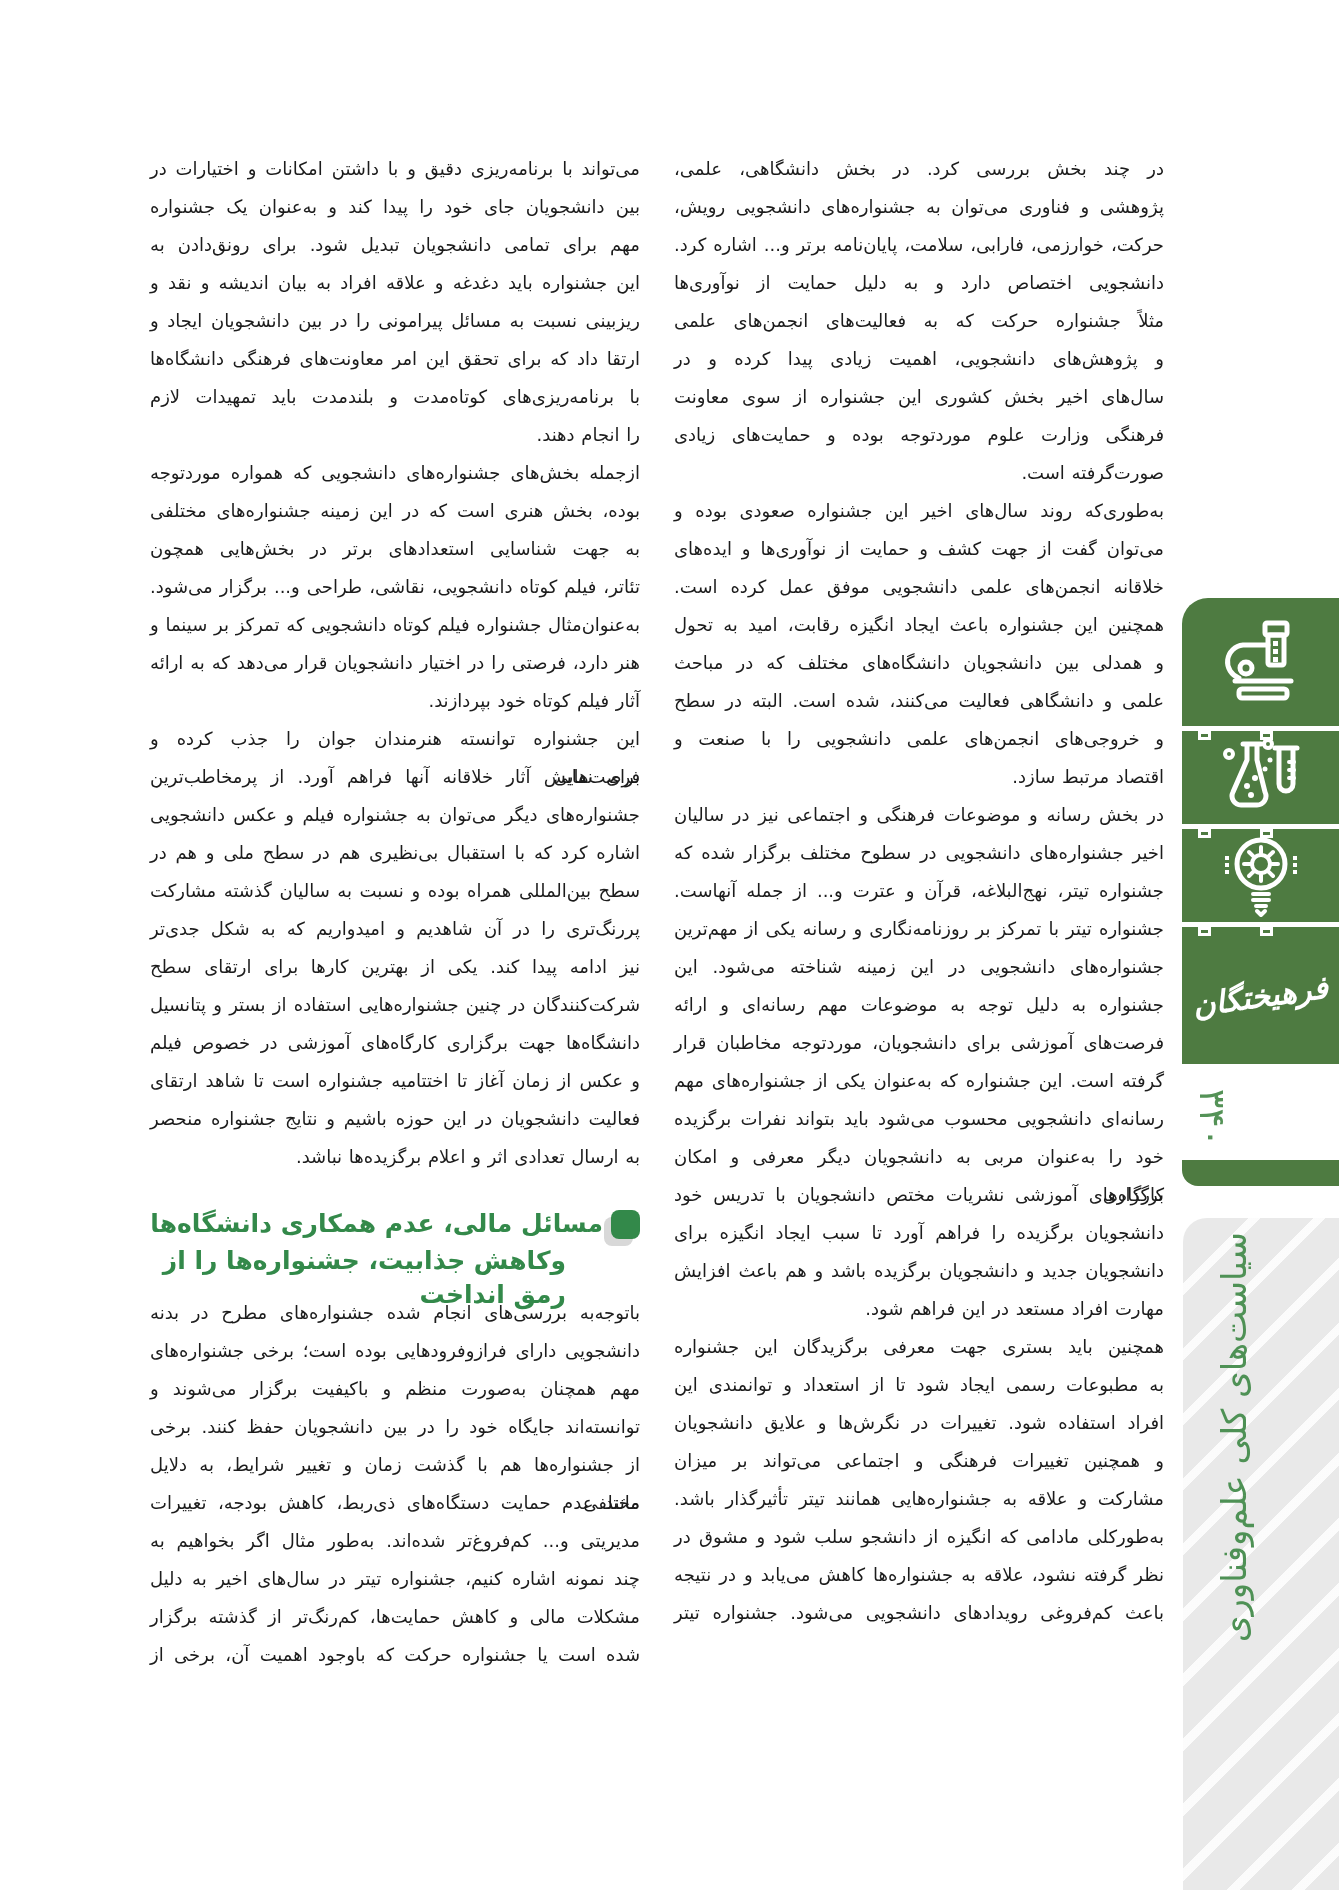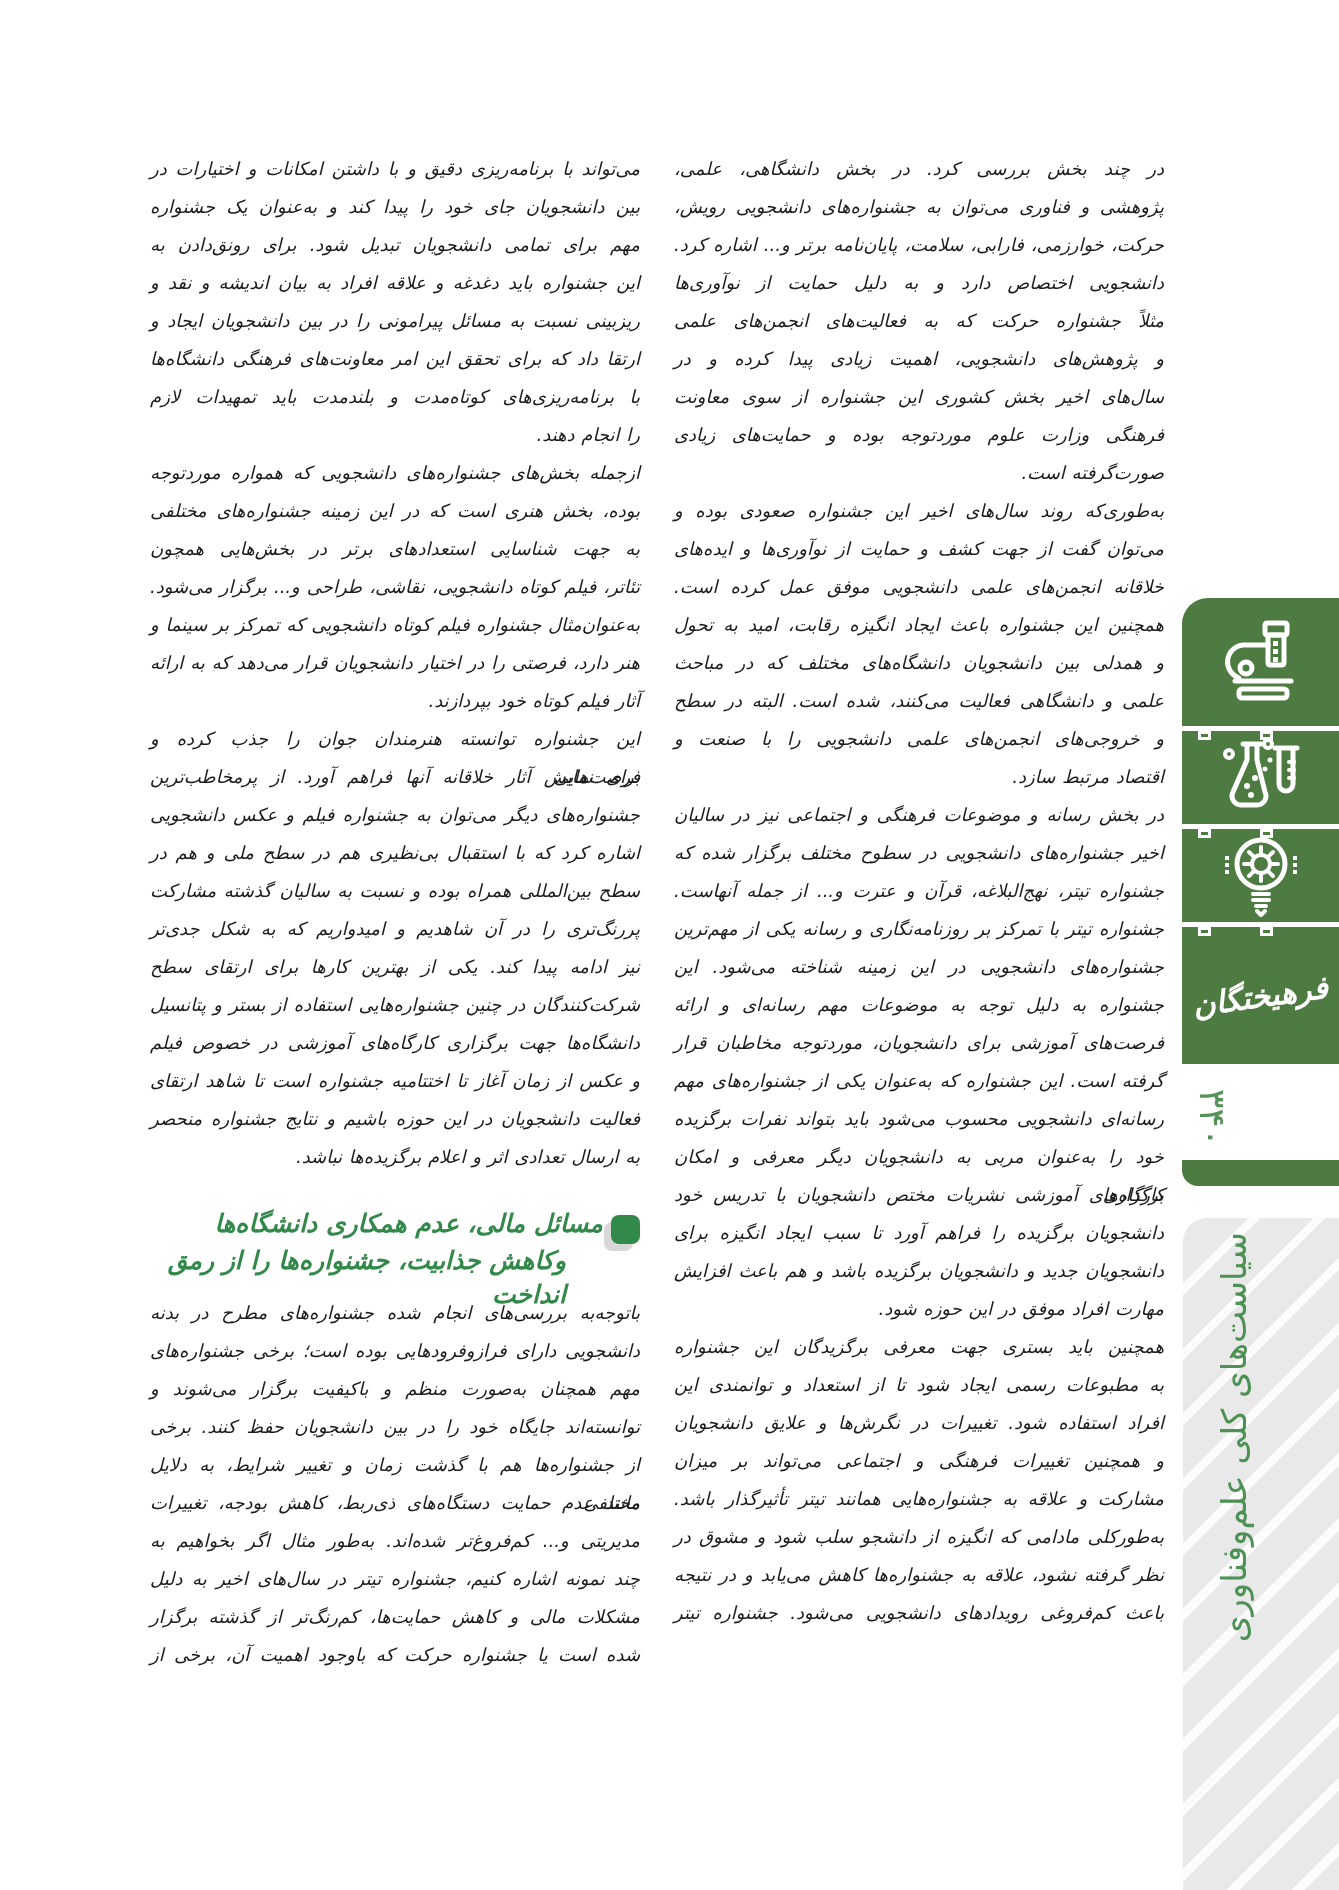--- a/index.html
+++ b/index.html
@@ -1,25 +1,25 @@
 <!DOCTYPE html>
 <html lang="fa" style="--sidebar-green: #4e7b41; --accent-green: #33894a; --vlabel-green: #4e9155; --pagenum-green: #549257; --panel-gray: #e9e9e9; --shadow-gray: #d8d8d8;"><head>
 <meta charset="utf-8">
 <style>
   html,body{margin:0;padding:0;background:#fff;}
   .canvas{position:relative;width:1339px;height:1890px;background:#ffffff;overflow:hidden;
           font-family:"DejaVu Sans",sans-serif;color:#1c1c1c;}
   
-  .col{position:absolute;top:150px;width:490px;direction:rtl;font-style:italic;}
+  .col{position:absolute;top:150px;width:490px;direction:rtl;}
   .ln{font-size:18px;line-height:38px;height:38px;text-align:justify;text-align-last:justify;
       word-spacing:1px;}
   .ln.end{text-align-last:auto;}
   
   .heading{margin:28px 0 10px 0;color:var(--accent-green);font-weight:bold;font-size:25px;}
-  .h1row{display:flex;align-items:flex-end;gap:8px;line-height:40px;height:40px;}
+  .h1row{display:flex;align-items:center;gap:8px;line-height:40px;height:40px;}
   .h-icon{flex:none;width:29px;height:29px;border-radius:8px;background:var(--accent-green);
           box-shadow:-7px 7px 0 0 var(--shadow-gray);}
   .h2row{line-height:34px;height:40px;padding-right:74px;}
   
   .tabstrip{position:absolute;left:1182px;top:598px;width:157px;height:466px;
             background:var(--sidebar-green);border-radius:26px 0 0 0;}
   .tab-sec{position:relative;display:flex;align-items:center;justify-content:center;}
   .shelf{height:5px;background:#fff;position:relative;}
   .foot{position:absolute;top:5px;width:13px;height:9px;border:3px solid #fff;box-sizing:border-box;}
   .foot.f1{left:16px;} .foot.f2{left:78px;}
@@ -71,21 +71,21 @@
       <div class="ln">جشنواره تیتر با تمرکز بر روزنامه‌نگاری و رسانه یکی از مهم‌ترین</div>
       <div class="ln">جشنواره‌های دانشجویی در این زمینه شناخته می‌شود. این</div>
       <div class="ln">جشنواره به دلیل توجه به موضوعات مهم رسانه‌ای و ارائه</div>
       <div class="ln">فرصت‌های آموزشی برای دانشجویان، موردتوجه مخاطبان قرار</div>
       <div class="ln">گرفته است. این جشنواره که به‌عنوان یکی از جشنواره‌های مهم</div>
       <div class="ln">رسانه‌ای دانشجویی محسوب می‌شود باید بتواند نفرات برگزیده</div>
       <div class="ln">خود را به‌عنوان مربی به دانشجویان دیگر معرفی و امکان برگزاری</div>
       <div class="ln">کارگاه‌های آموزشی نشریات مختص دانشجویان با تدریس خود</div>
       <div class="ln">دانشجویان برگزیده را فراهم آورد تا سبب ایجاد انگیزه برای</div>
       <div class="ln">دانشجویان جدید و دانشجویان برگزیده باشد و هم باعث افزایش</div>
-      <div class="ln end">مهارت افراد موفق در این حوزه شود.</div>
+      <div class="ln end">مهارت افراد مستعد در این فراهم شود.</div>
       <div class="ln">همچنین باید بستری جهت معرفی برگزیدگان این جشنواره</div>
       <div class="ln">به مطبوعات رسمی ایجاد شود تا از استعداد و توانمندی این</div>
       <div class="ln">افراد استفاده شود. تغییرات در نگرش‌ها و علایق دانشجویان</div>
       <div class="ln">و همچنین تغییرات فرهنگی و اجتماعی می‌تواند بر میزان</div>
       <div class="ln">مشارکت و علاقه به جشنواره‌هایی همانند تیتر تأثیرگذار باشد.</div>
       <div class="ln">به‌طورکلی مادامی که انگیزه از دانشجو سلب شود و مشوق در</div>
       <div class="ln">نظر گرفته نشود، علاقه به جشنواره‌ها کاهش می‌یابد و در نتیجه</div>
       <div class="ln">باعث کم‌فروغی رویدادهای دانشجویی می‌شود. جشنواره تیتر</div>
     </div>
 

